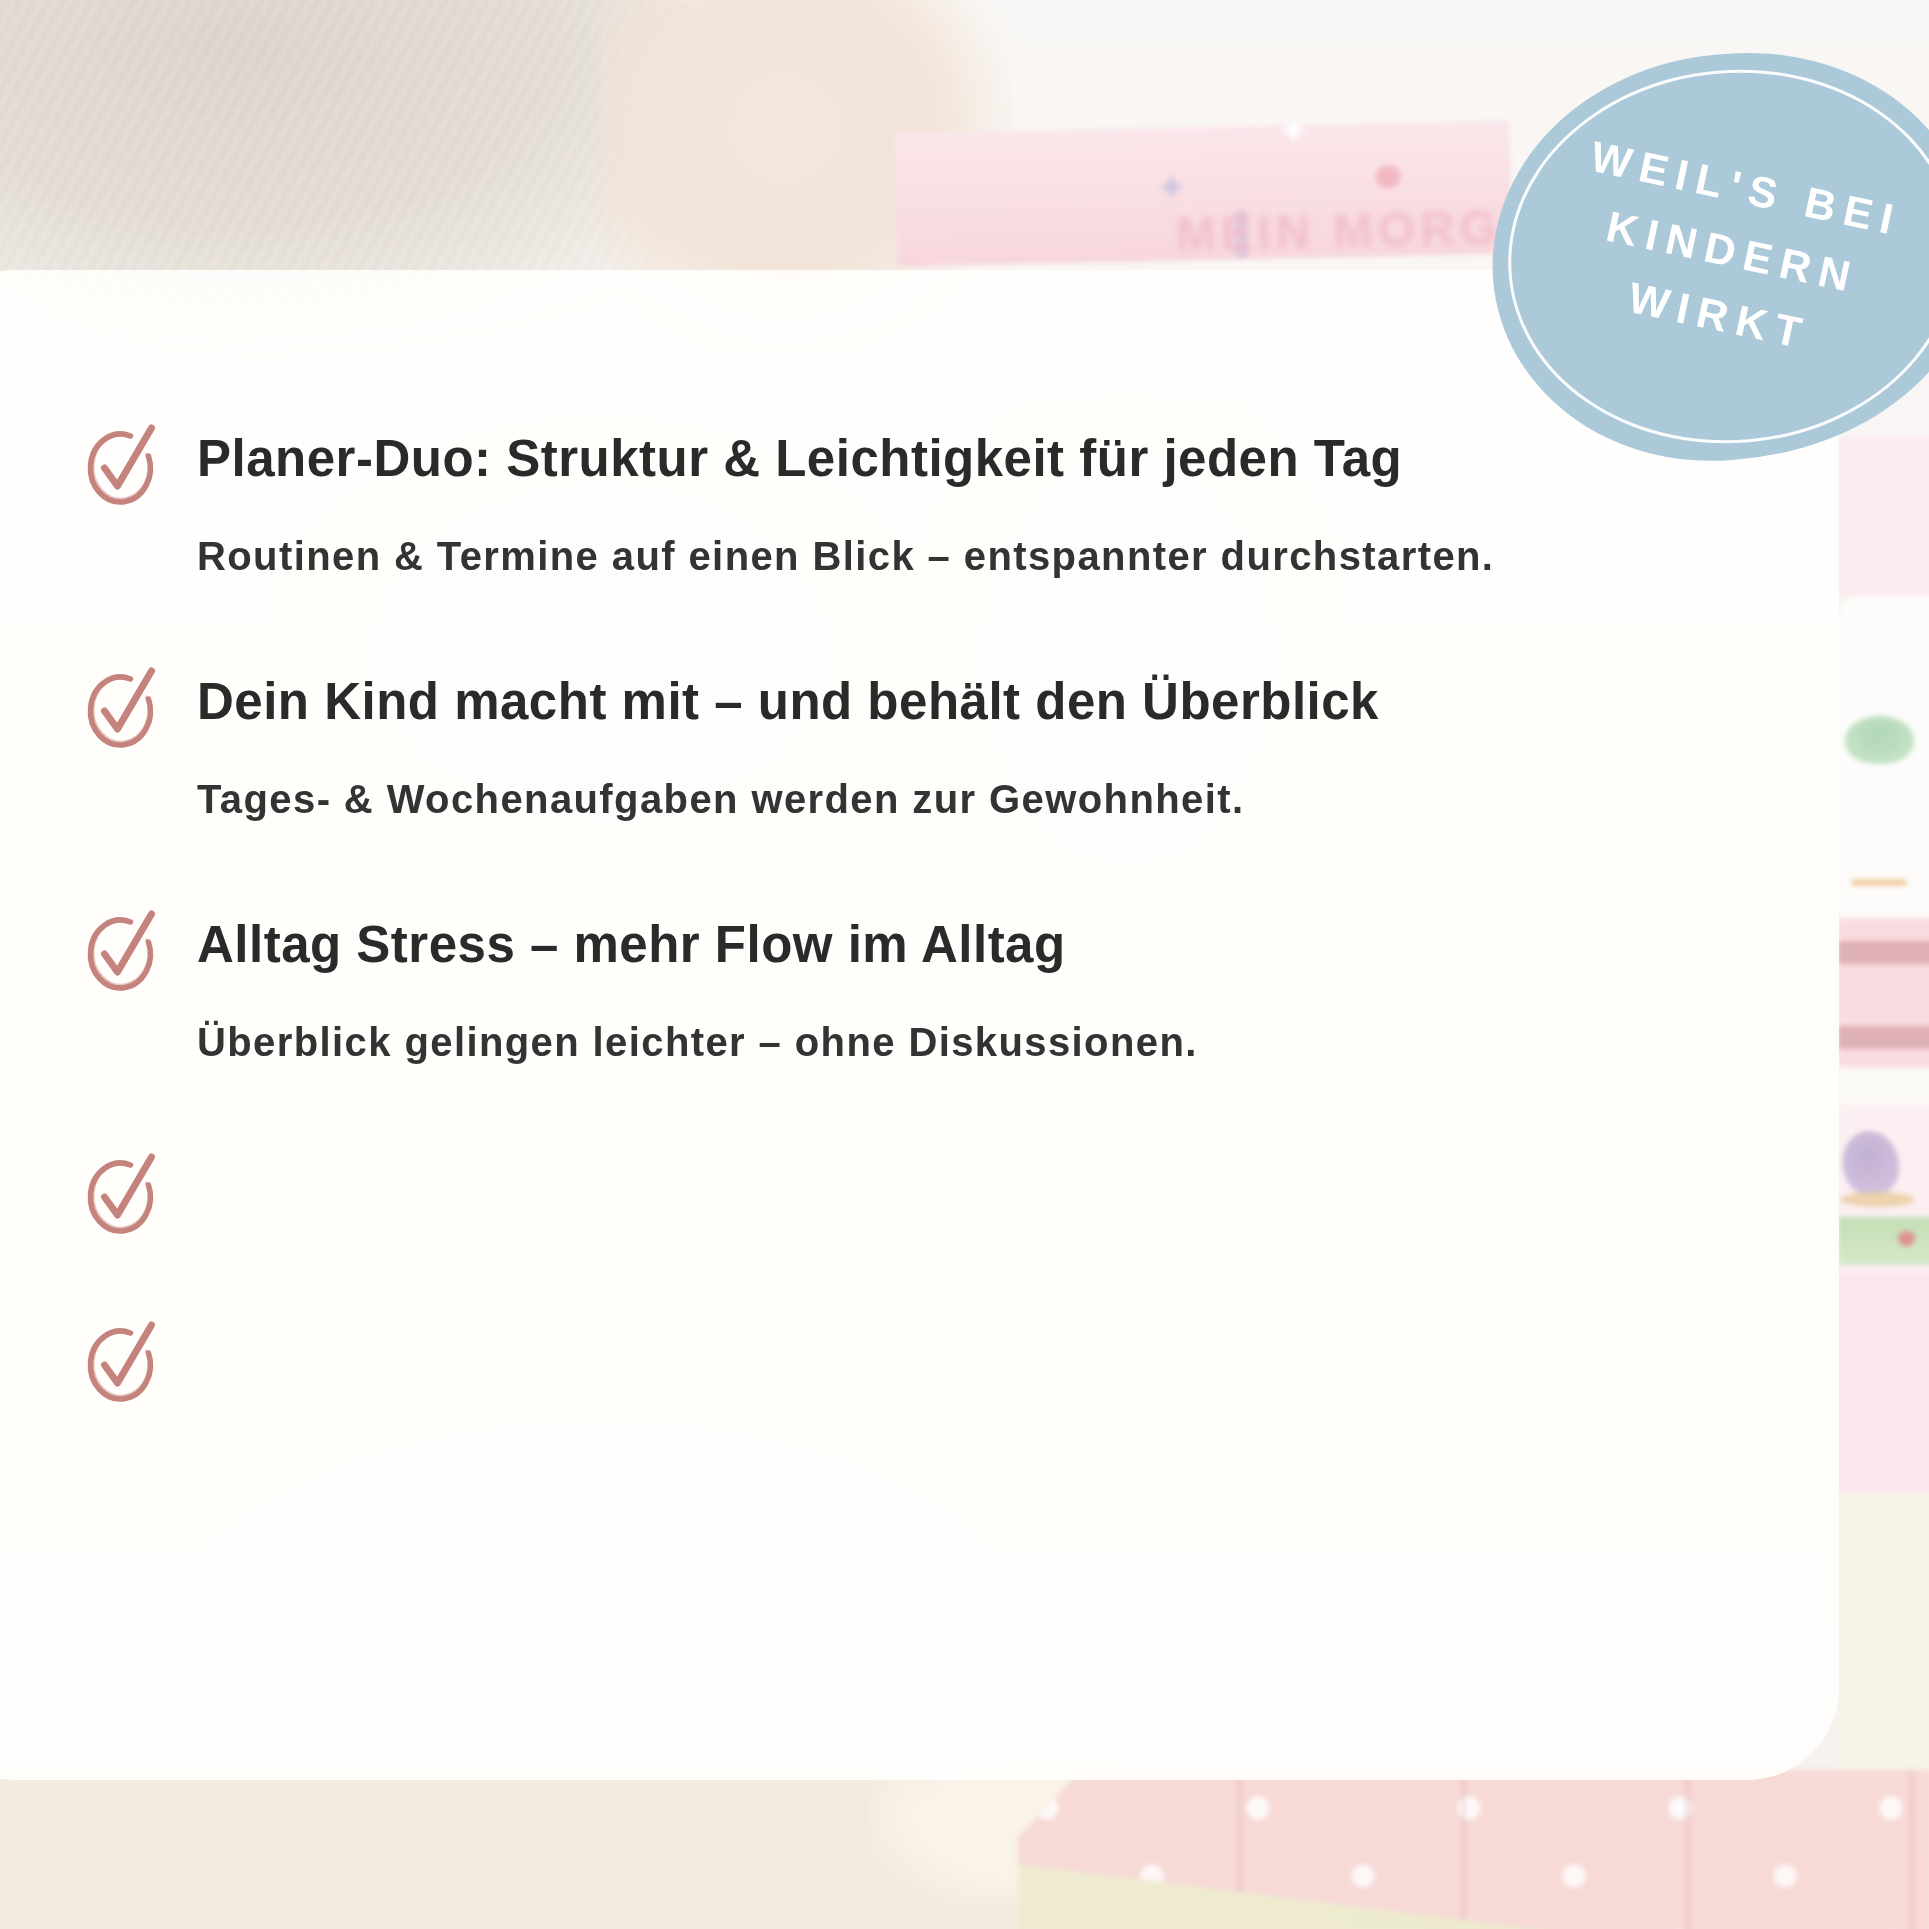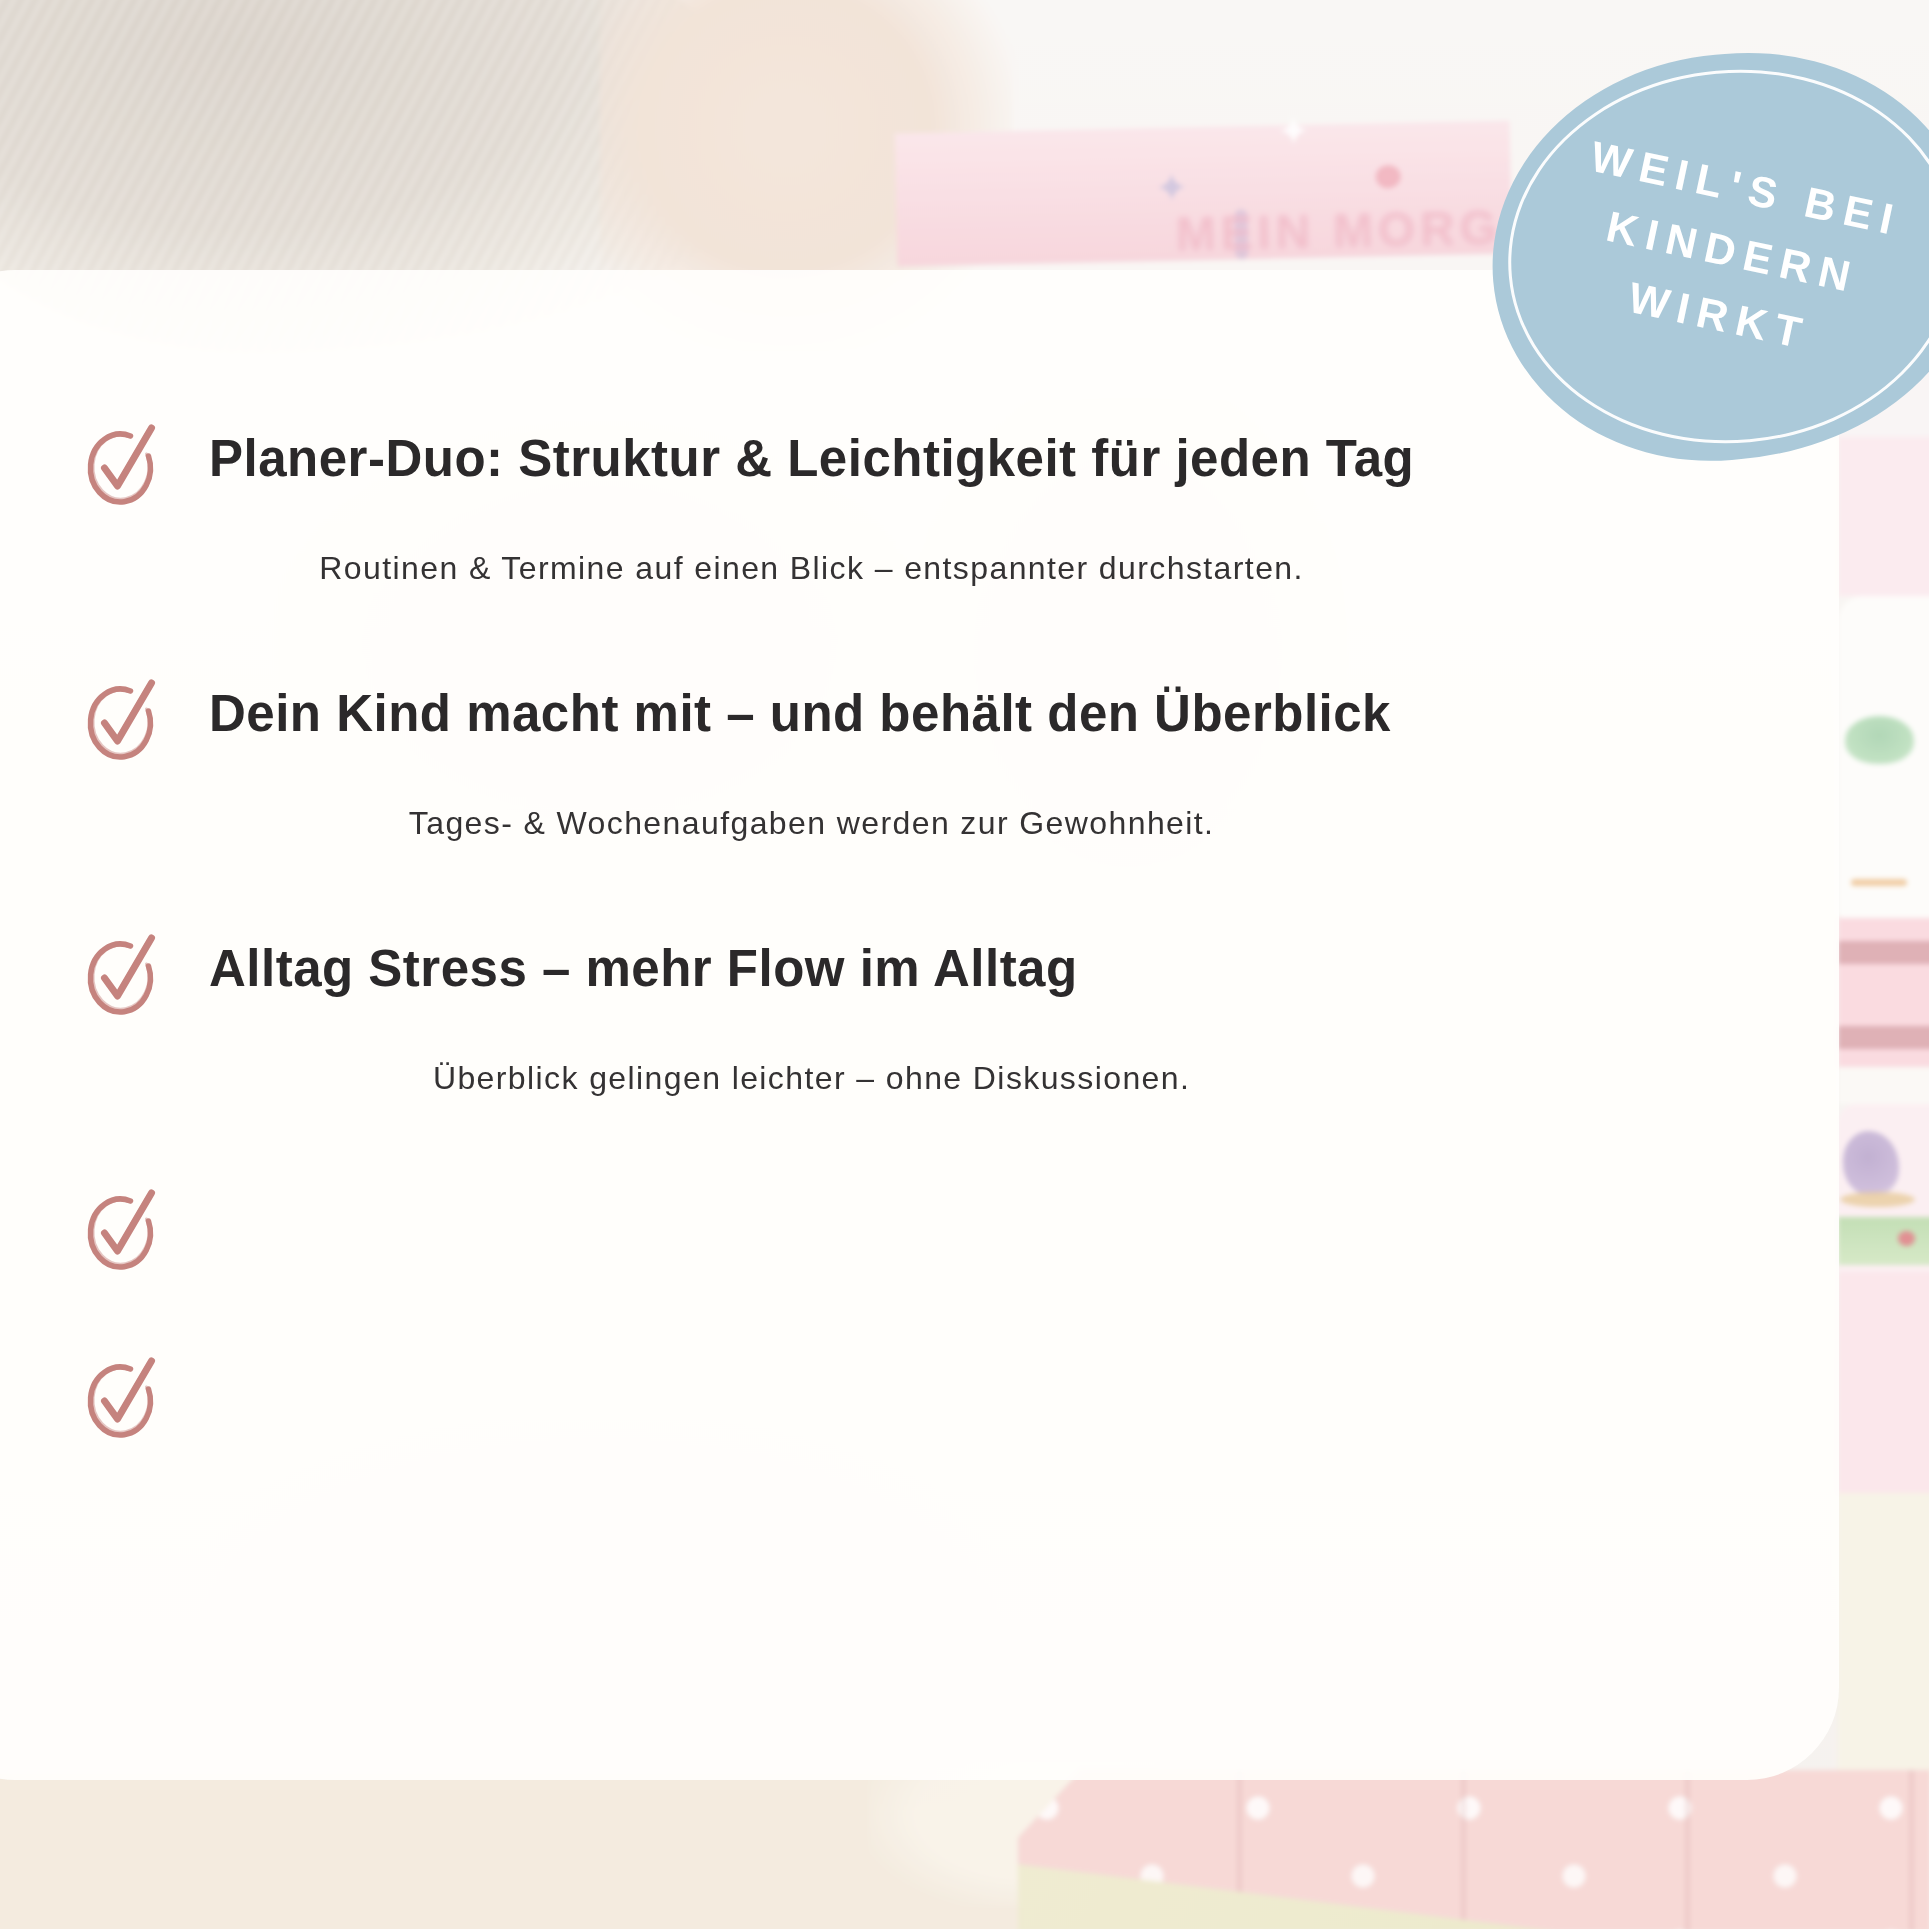--- a/index.html
+++ b/index.html
@@ -92,34 +92,34 @@
   .ghost3{position:absolute;left:144px;top:1422px;width:941px;height:403px;opacity:.35;
     background:radial-gradient(ellipse at 50% 60%,#efe3d1 0%,rgba(239,227,209,0) 75%);}
   .wash{position:absolute;inset:0;background:rgba(255,255,255,.30);}
 
   
   .card{
     position:absolute;left:-77px;top:270px;width:1916px;height:1510px;
     border-radius:92px;background:rgba(255,254,252,.93);
   }
   .benefits{position:absolute;left:161px;top:159px;}
-  .benefit{display:grid;grid-template-columns:113px auto;margin-bottom:86px;gap:12px;}
+  .benefit{display:grid;grid-template-columns:113px auto;margin-bottom:86px;}
   .check{grid-row:1 / span 2;grid-column:1;width:77px;height:94px;margin-top:-11.5px;}
   .check svg{width:77px;height:94px;display:block;}
   .check .ring1{fill:none;stroke:var(--accent-rose,#c5837e);stroke-width:5.5;stroke-linecap:round;}
   .check .ring2{fill:none;stroke:var(--accent-rose,#c5837e);stroke-width:3;stroke-linecap:round;opacity:.45;}
   .check .tick1{fill:none;stroke:var(--accent-rose,#c5837e);stroke-width:7;stroke-linecap:round;stroke-linejoin:round;}
   .check .tick2{fill:none;stroke:var(--accent-rose,#c5837e);stroke-width:3;stroke-linecap:round;stroke-linejoin:round;opacity:.5;}
   .benefit h2{
     grid-column:2;margin:0;font-size:51px;line-height:60px;font-weight:700;
     color:var(--title-text,#2b292a);letter-spacing:0.5px;white-space:nowrap;
   }
   .benefit p{
-    grid-column:2;margin:37px 0 0 0;font-size:32px;line-height:60px;font-weight:400;
-    color:var(--subtitle-text,#343233);letter-spacing:1.4px;white-space:nowrap;text-align:center;
+    grid-column:2;margin:37px 0 0 0;font-size:40px;line-height:60px;font-weight:700;
+    color:var(--subtitle-text,#343233);letter-spacing:1.4px;white-space:nowrap;
   }
 
   
   .badge{
     position:absolute;left:1492px;top:54px;width:482px;height:405px;
     background:var(--badge-blue,#abc9d9);
     border-radius:51% 49% 53% 47% / 52% 50% 48% 50%;
     transform:rotate(-5deg);
   }
   .badge-ring{position:absolute;inset:16.3px;border:3.8px solid rgba(255,255,255,.95);border-radius:50%;}

